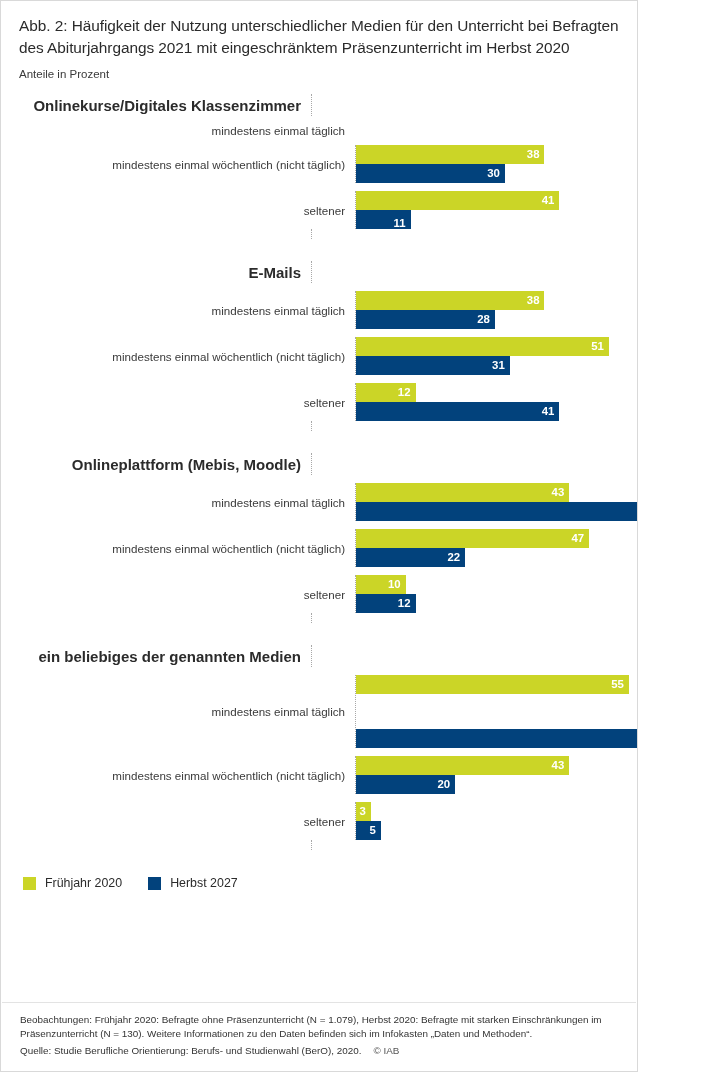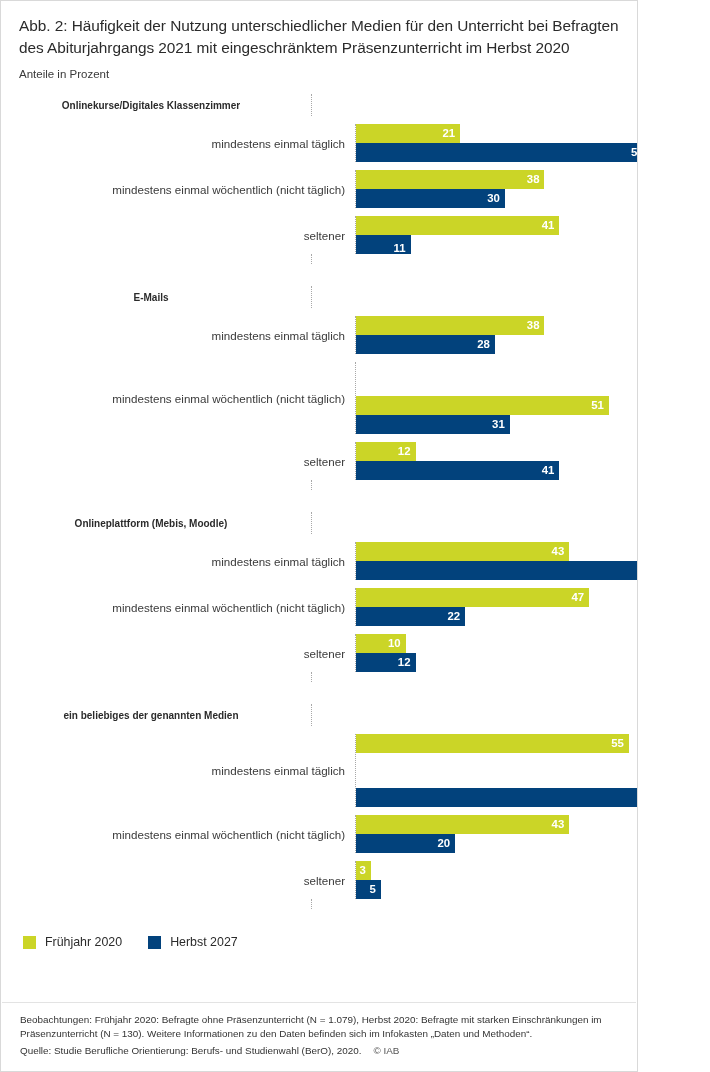--- a/index.html
+++ b/index.html
@@ -54,23 +54,23 @@
   .group + .group { margin-top: 22px; }
 
   .group-header {
     display: flex;
     align-items: center;
     height: 22px;
   }
   .group-header .g-label {
     width: 310px;
     box-sizing: border-box;
-    text-align: center;
+    text-align: right;
     padding-right: 10px;
-    font-size: 10px;
+    font-size: 15px;
     font-weight: bold;
     color: #2b2b2b;
     white-space: nowrap;
   }
   .group-header .g-axis-stub {
     flex: 1 1 auto;
     height: 22px;
     border-left: 1px dotted #a8a8a8;
   }
 
@@ -194,28 +194,20 @@
   </div>
 
   <div class="plot" id="plot-area">
       <div class="group">
         <div class="group-header">
           <div class="g-label">Onlinekurse/Digitales Klassenzimmer</div>
           <div class="g-axis-stub"></div>
         </div>
         <div class="row">
           <div class="r-label">mindestens einmal täglich</div>
-          <div class="bars">
-            <div class="bar spring" style="width: 104.16px; background: rgb(203, 213, 39);">
-              <span class="val">21</span>
-            </div>
-            <div class="bar autumn" style="width: 292.64px; background: rgb(2, 66, 124);">
-              <span class="val">59</span>
-            </div>
-          </div>
         </div>
         <div class="row">
           <div class="r-label">mindestens einmal wöchentlich (nicht täglich)</div>
           <div class="bars">
             <div class="bar spring" style="width: 188.48px; background: rgb(203, 213, 39);">
               <span class="val">38</span>
             </div>
             <div class="bar autumn" style="width: 148.8px; background: rgb(2, 66, 124);">
               <span class="val">30</span>
             </div>
@@ -249,21 +241,21 @@
               <span class="val">38</span>
             </div>
             <div class="bar autumn" style="width: 138.88px; background: rgb(2, 66, 124);">
               <span class="val">28</span>
             </div>
           </div>
         </div>
         <div class="row">
           <div class="r-label">mindestens einmal wöchentlich (nicht täglich)</div>
           <div class="bars">
-            <div class="bar spring" style="width: 252.96px; background: rgb(203, 213, 39); margin-top: 34px;">
+            <div class="bar spring" style="width: 252.96px; background: rgb(203, 213, 39);">
               <span class="val">51</span>
             </div>
             <div class="bar autumn" style="width: 153.76px; background: rgb(2, 66, 124);">
               <span class="val">31</span>
             </div>
           </div>
         </div>
         <div class="row">
           <div class="r-label">seltener</div>
           <div class="bars">

